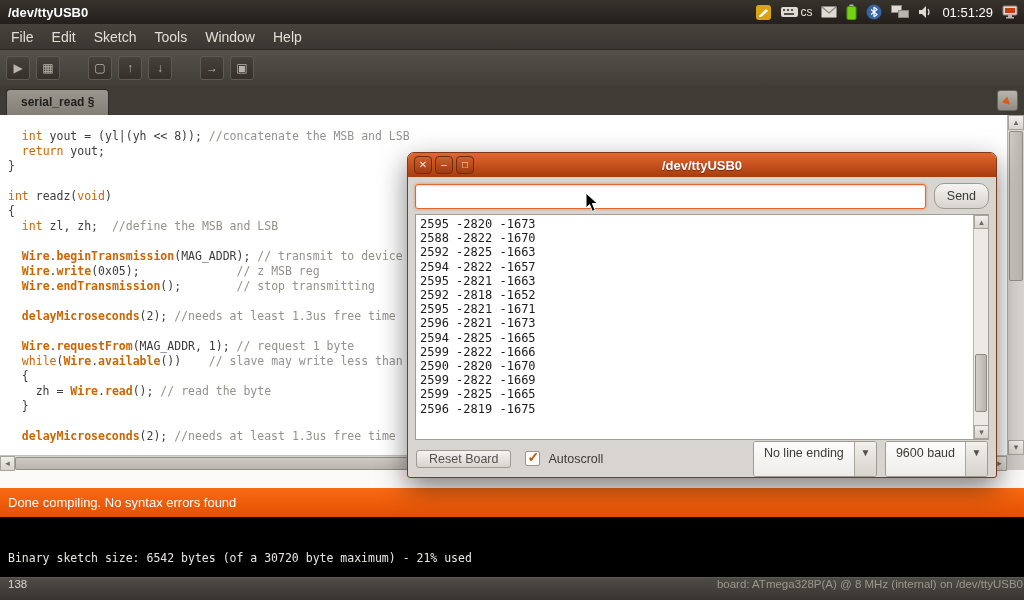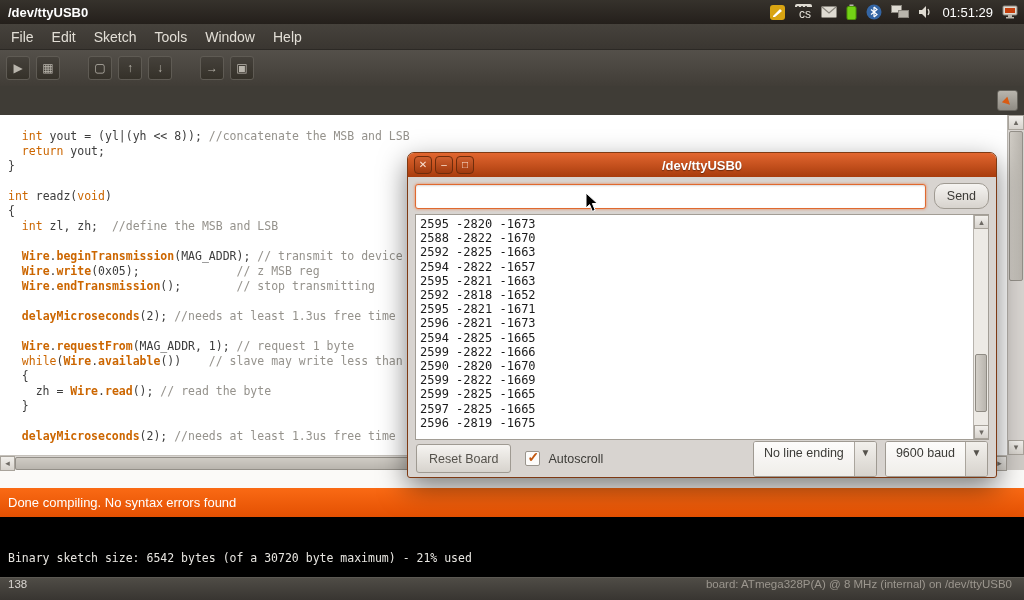--- a/index.html
+++ b/index.html
@@ -5,21 +5,21 @@
   * { margin:0; padding:0; box-sizing:border-box; }
   html,body { width:1024px; height:600px; overflow:hidden; background:#000; }
   body { font-family:"Liberation Sans", sans-serif; position:relative; }
 
   .screen { width:1024px; height:600px; display:flex; flex-direction:column; position:relative; }
 
   
   .panel { height:24px; background:linear-gradient(#36322c,#241f1b); display:flex; align-items:center; color:#eee; flex:0 0 auto; }
   .panel-title { font-weight:bold; font-size:13px; color:#fff; padding-left:8px; flex:1; }
   .tray { display:flex; align-items:center; gap:9px; padding-right:6px; }
-  .tray-icon { display:inline-flex; align-items:center; justify-content:center; height:18px;flex-direction:column; }
+  .tray-icon { display:inline-flex; align-items:center; justify-content:center; height:18px; }
   .kbd-label { color:#e6e2da; font-size:12px; margin-left:2px; }
   .clock { color:#fff; font-size:13px; }
 
   
   .menubar { height:26px; background:linear-gradient(#46423c,#3a3631); display:flex; align-items:center; padding-left:2px; flex:0 0 auto; border-bottom:1px solid #2c2925; }
   .menu-item { color:#e2ded6; font-size:14px; padding:4px 9px; cursor:default; }
 
   
   .toolbar { height:36px; background:linear-gradient(#54504a,#413d37); display:flex; align-items:center; padding-left:6px; gap:6px; flex:0 0 auto; }
   .tool-btn { width:24px; height:24px; border:1px solid #5f5b54; border-radius:3px; background:linear-gradient(#45413b,#353129); color:#b9b5ac; font-size:12px; line-height:22px; text-align:center; }
@@ -50,40 +50,40 @@
   .hthumb { height:13px; margin-top:1px; width:55%; background:linear-gradient(#cfcbc4,#b9b5ae); border:1px solid #938f88; border-radius:2px; }
   .hscroll-track { flex:1; }
   .scroll-corner { position:absolute; right:0; bottom:18px; width:17px; height:15px; background:#d0ccc7; }
   .below-strip { position:absolute; left:0; right:0; bottom:0; height:18px; background:#fbfaf8; }
 
   
   .statusbar { height:29px; background:linear-gradient(#fa6a14,#e35002); color:#fff; font-size:13px; line-height:29px; padding-left:8px; flex:0 0 auto; }
   .console { height:60px; background:#000; color:#e8e6e1; font-family:"DejaVu Sans Mono", monospace; font-size:11.5px; padding:34px 8px 0; flex:0 0 auto; }
   .footer { height:23px; background:linear-gradient(#4f4c46,#383531); border-top:1px solid #5c5953; display:flex; align-items:flex-start; font-size:11.5px; flex:0 0 auto; }
   .footer-line { color:#d8d4d0; padding-left:8px; flex:1; }
-  .footer-board { color:#9b968e; padding-right:12px; }
+  .footer-board { color:#9b968e; padding-right:1px; }
 
   
   .serial-window { position:absolute; left:407px; top:152px; width:590px; height:326px; background:#d8d4d0; border:1px solid #7e3a14; border-radius:7px 7px 3px 3px; box-shadow:0 10px 28px rgba(0,0,0,.5); z-index:50; display:flex; flex-direction:column; }
   .sw-titlebar { height:24px; background:linear-gradient(#e2662f,#a83c0d); border-radius:6px 6px 0 0; position:relative; display:flex; align-items:center; justify-content:center; flex:0 0 auto; }
   .sw-title { color:#fff; font-weight:bold; font-size:13px; text-shadow:0 1px 1px rgba(0,0,0,.4); }
   .win-controls { position:absolute; left:6px; top:3px; display:flex; gap:3px; }
   .win-btn { width:18px; height:18px; border-radius:4px; border:1px solid #6e2d0c; background:linear-gradient(#d0602f,#a03a0e); color:#fbe3d4; font-size:10px; line-height:16px; text-align:center; }
   .sw-inputrow { display:flex; align-items:center; padding:6px 7px 5px; flex:0 0 auto; }
   .serial-input { flex:1; height:25px; border:1px solid #e0692f; border-radius:3px; box-shadow:0 0 3px rgba(238,110,50,.8), inset 0 1px 2px rgba(0,0,0,.15); background:#fff; font-size:12px; padding:0 5px; outline:none; }
   .send-btn { margin-left:8px; height:26px; padding:0 12px; background:linear-gradient(#f6f4f1,#d7d3cd); border:1px solid #9f9a92; border-radius:10px; font-size:12.5px; color:#3c3b37; }
   .sw-textwrap { margin:0 7px; background:#fff; border:1px solid #a29d95; flex:1 1 auto; display:flex; overflow:hidden; }
   .serial-output { flex:1; padding:2px 0 0 4px; font-family:"DejaVu Sans Mono", monospace; font-size:12px; line-height:14.2px; color:#1a1a1a; overflow:hidden; }
   .serial-scrollbar { width:15px; background:#edeae5; border-left:1px solid #b7b3ad; position:relative; flex:0 0 auto; }
   .serial-scrollbar .sb-btn { width:15px; height:14px; line-height:12px; }
   .ssb-top { position:absolute; top:0; left:0; }
   .ssb-bottom { position:absolute; bottom:0; left:0; }
   .ssb-thumb { position:absolute; left:1px; right:1px; top:62%; height:58px; background:linear-gradient(90deg,#d4d0c9,#b9b5ae); border:1px solid #8f8b83; border-radius:2px; }
   .sw-bottomrow { height:37px; display:flex; align-items:center; padding:0 8px; gap:8px; flex:0 0 auto; }
-  .reset-btn { height:29px; padding:0 12px; background:linear-gradient(#f6f4f1,#d7d3cd); border:1px solid #9f9a92; border-radius:3px; font-size:12.5px; color:#55524c; }
+  .reset-btn { height:18px; padding:0 12px; background:linear-gradient(#f6f4f1,#d7d3cd); border:1px solid #9f9a92; border-radius:3px; font-size:12.5px; color:#55524c; }
   .checkbox { width:15px; height:15px; background:#fdfcfa; border:1px solid #9a958d; border-radius:2px; position:relative; margin-left:6px; }
   .checkbox.checked::after { content:"✓"; position:absolute; left:1px; top:-3px; color:#c2570f; font-size:14px; font-weight:bold; }
   .checkbox-label { font-size:12.5px; color:#3c3b37; }
   .spacer { flex:1; }
   .combo { display:flex; align-items:stretch; height:36px; border:1px solid #9f9a92; border-radius:3px; background:linear-gradient(#fdfcfb,#ecead6); overflow:hidden; }
   .combo-label { padding:4px 10px 0; font-size:12.5px; color:#3c3b37; background:linear-gradient(#fdfcfb,#efede9); }
   .combo-arrow { width:22px; border-left:1px solid #aaa59d; background:linear-gradient(#f2f0ec,#d7d3cd); color:#55524c; font-size:10px; text-align:center; padding-top:5px; }
   .combo-lineend .combo-label { min-width:100px; }
   .combo-baud .combo-label { min-width:78px; }
 
@@ -169,20 +169,21 @@
       <div class="tool-btn">▶</div>
       <div class="tool-btn">▦</div>
       <div class="tool-btn gap">▢</div>
       <div class="tool-btn">↑</div>
       <div class="tool-btn">↓</div>
       <div class="tool-btn gap">→</div>
       <div class="tool-btn">▣</div>
     </div>
 
   <div class="tabbar">
+    <div class="tab">serial_read §</div>
     <div class="tab-menu-btn"><span>▶</span></div>
   </div>
 
   <div class="main-area">
     <div class="code-area"><div class="code-line"><span class="tok-pl">  </span><span class="tok-kw">int</span><span class="tok-pl"> yout = (yl|(yh &lt;&lt; 8)); </span><span class="tok-cm">//concatenate the MSB and LSB</span></div><div class="code-line"><span class="tok-pl">  </span><span class="tok-kw">return</span><span class="tok-pl"> yout;</span></div><div class="code-line"><span class="tok-pl">}</span></div><div class="code-line">&nbsp;</div><div class="code-line"><span class="tok-kw">int</span><span class="tok-pl"> readz(</span><span class="tok-kw">void</span><span class="tok-pl">)</span></div><div class="code-line"><span class="tok-pl">{</span></div><div class="code-line"><span class="tok-pl">  </span><span class="tok-kw">int</span><span class="tok-pl"> zl, zh;  </span><span class="tok-cm">//define the MSB and LSB</span></div><div class="code-line">&nbsp;</div><div class="code-line"><span class="tok-pl">  </span><span class="tok-fn">Wire</span><span class="tok-pl">.</span><span class="tok-fn">beginTransmission</span><span class="tok-pl">(MAG_ADDR); </span><span class="tok-cm">// transmit to device</span></div><div class="code-line"><span class="tok-pl">  </span><span class="tok-fn">Wire</span><span class="tok-pl">.</span><span class="tok-fn">write</span><span class="tok-pl">(0x05);              </span><span class="tok-cm">// z MSB reg</span></div><div class="code-line"><span class="tok-pl">  </span><span class="tok-fn">Wire</span><span class="tok-pl">.</span><span class="tok-fn">endTransmission</span><span class="tok-pl">();        </span><span class="tok-cm">// stop transmitting</span></div><div class="code-line">&nbsp;</div><div class="code-line"><span class="tok-pl">  </span><span class="tok-fn">delayMicroseconds</span><span class="tok-pl">(2); </span><span class="tok-cm">//needs at least 1.3us free time</span></div><div class="code-line">&nbsp;</div><div class="code-line"><span class="tok-pl">  </span><span class="tok-fn">Wire</span><span class="tok-pl">.</span><span class="tok-fn">requestFrom</span><span class="tok-pl">(MAG_ADDR, 1); </span><span class="tok-cm">// request 1 byte</span></div><div class="code-line"><span class="tok-pl">  </span><span class="tok-kw">while</span><span class="tok-pl">(</span><span class="tok-fn">Wire</span><span class="tok-pl">.</span><span class="tok-fn">available</span><span class="tok-pl">())    </span><span class="tok-cm">// slave may write less than</span></div><div class="code-line"><span class="tok-pl">  {</span></div><div class="code-line"><span class="tok-pl">    zh = </span><span class="tok-fn">Wire</span><span class="tok-pl">.</span><span class="tok-fn">read</span><span class="tok-pl">(); </span><span class="tok-cm">// read the byte</span></div><div class="code-line"><span class="tok-pl">  }</span></div><div class="code-line">&nbsp;</div><div class="code-line"><span class="tok-pl">  </span><span class="tok-fn">delayMicroseconds</span><span class="tok-pl">(2); </span><span class="tok-cm">//needs at least 1.3us free time</span></div></div>
     <div class="below-strip"></div>
     <div class="editor-hscroll">
       <div class="sb-btn">◂</div>
       <div class="hscroll-track">
           <div class="hthumb"></div>
@@ -231,21 +232,20 @@
         <div class="serial-line">2594 -2822 -1657</div>
         <div class="serial-line">2595 -2821 -1663</div>
         <div class="serial-line">2592 -2818 -1652</div>
         <div class="serial-line">2595 -2821 -1671</div>
         <div class="serial-line">2596 -2821 -1673</div>
         <div class="serial-line">2594 -2825 -1665</div>
         <div class="serial-line">2599 -2822 -1666</div>
         <div class="serial-line">2590 -2820 -1670</div>
         <div class="serial-line">2599 -2822 -1669</div>
         <div class="serial-line">2599 -2825 -1665</div>
-        <div class="serial-line">2597 -2825 -1665</div>
         <div class="serial-line">2596 -2819 -1675</div>
       </div>
     <div class="serial-scrollbar">
       <div class="sb-btn ssb-top">▴</div>
       <div class="ssb-thumb"></div>
       <div class="sb-btn ssb-bottom">▾</div>
     </div>
   </div>
   <div class="sw-bottomrow">
     <button class="reset-btn">Reset Board</button>

